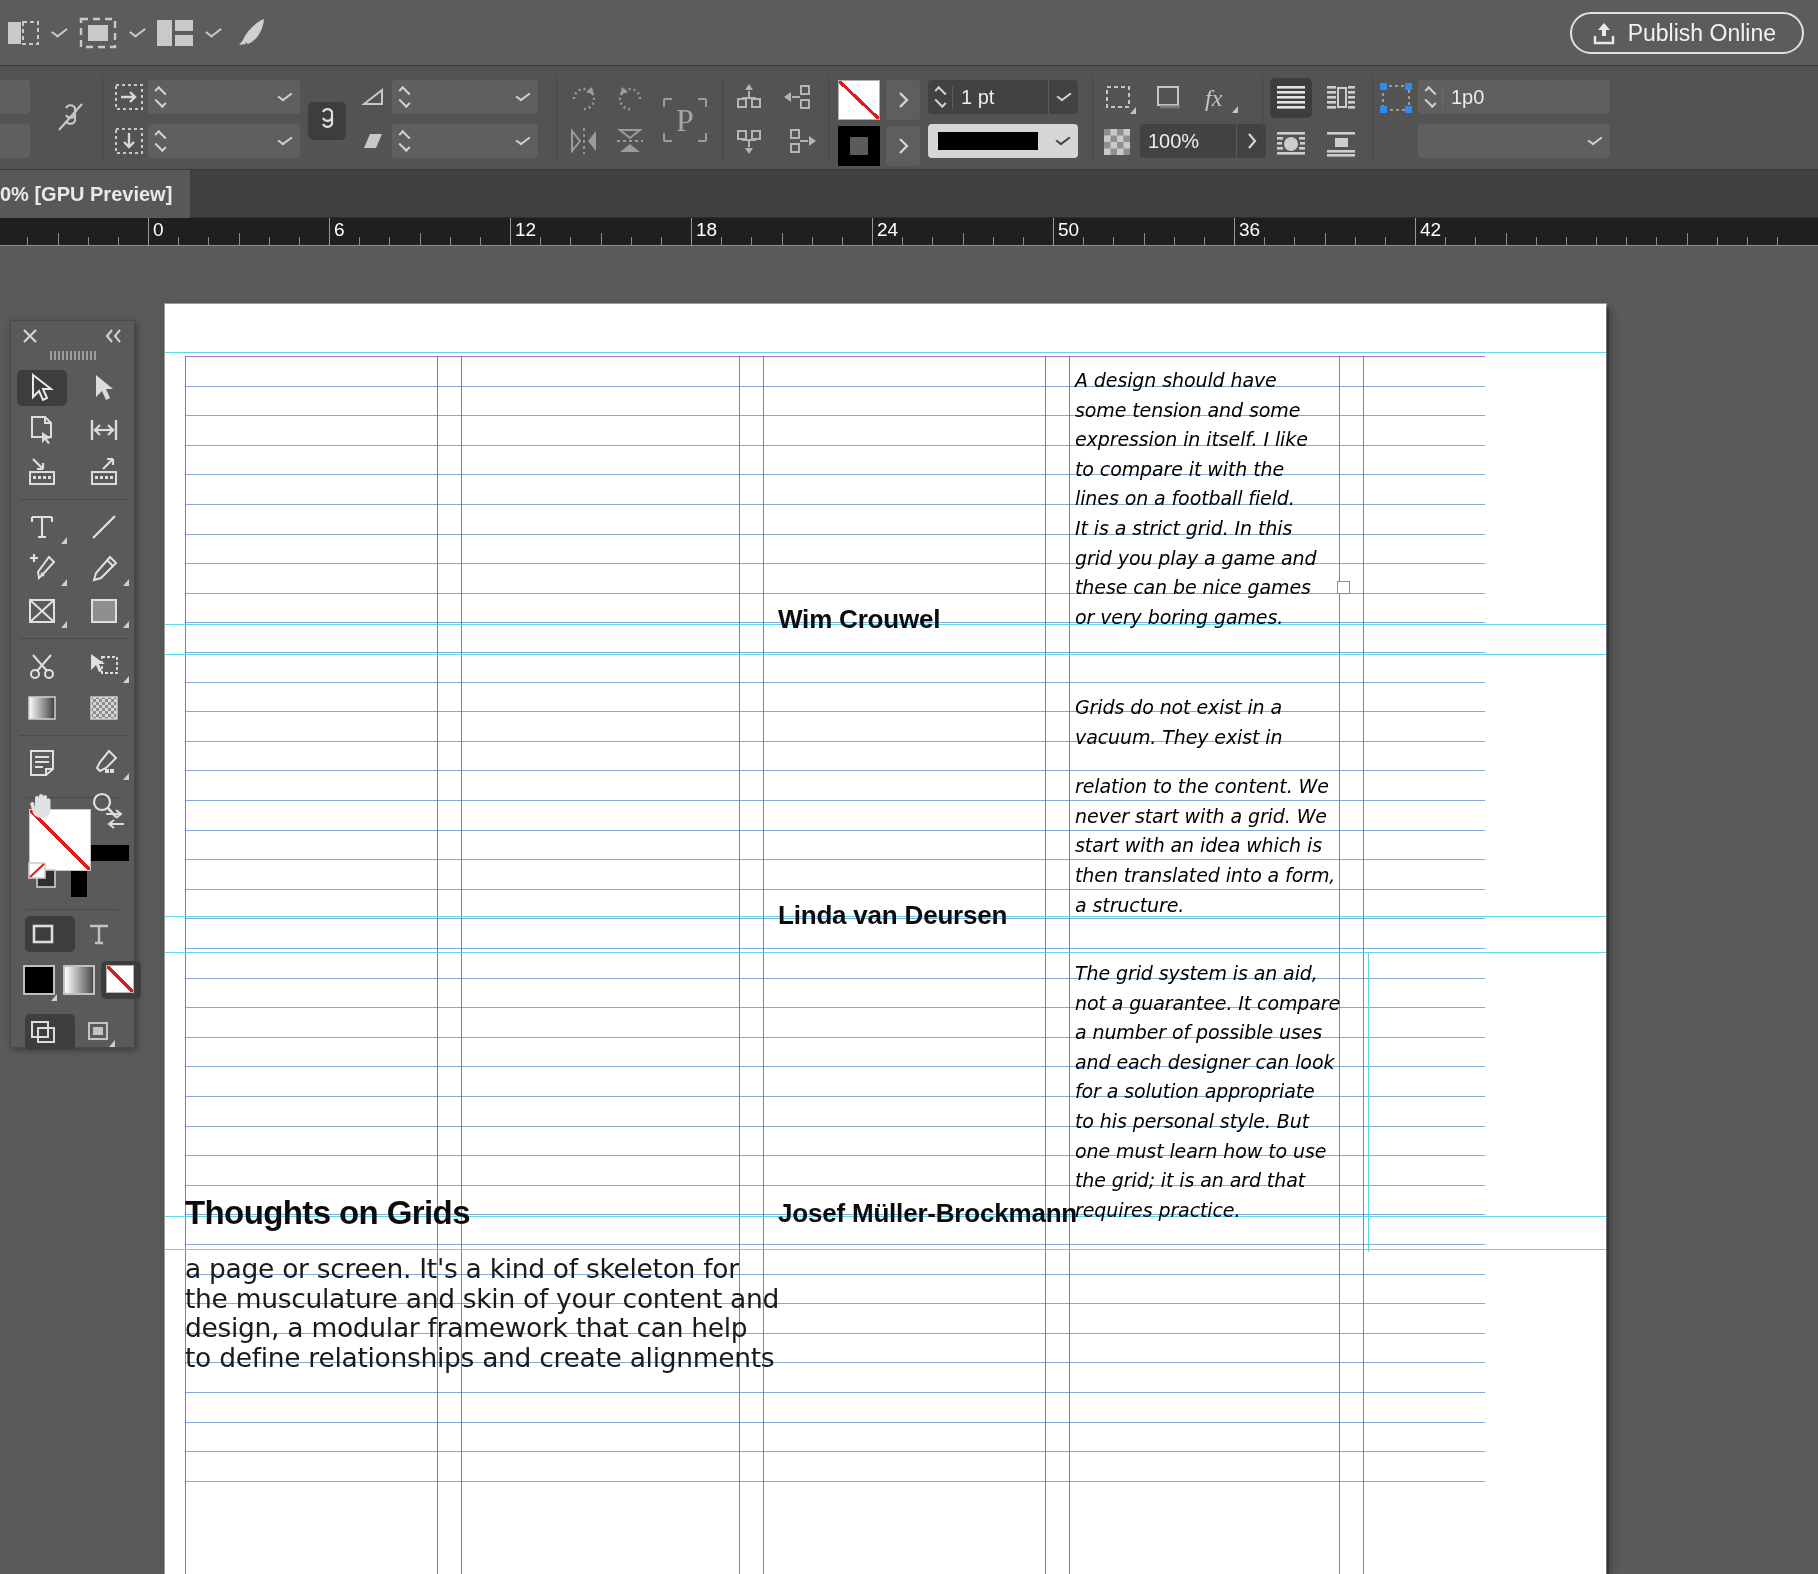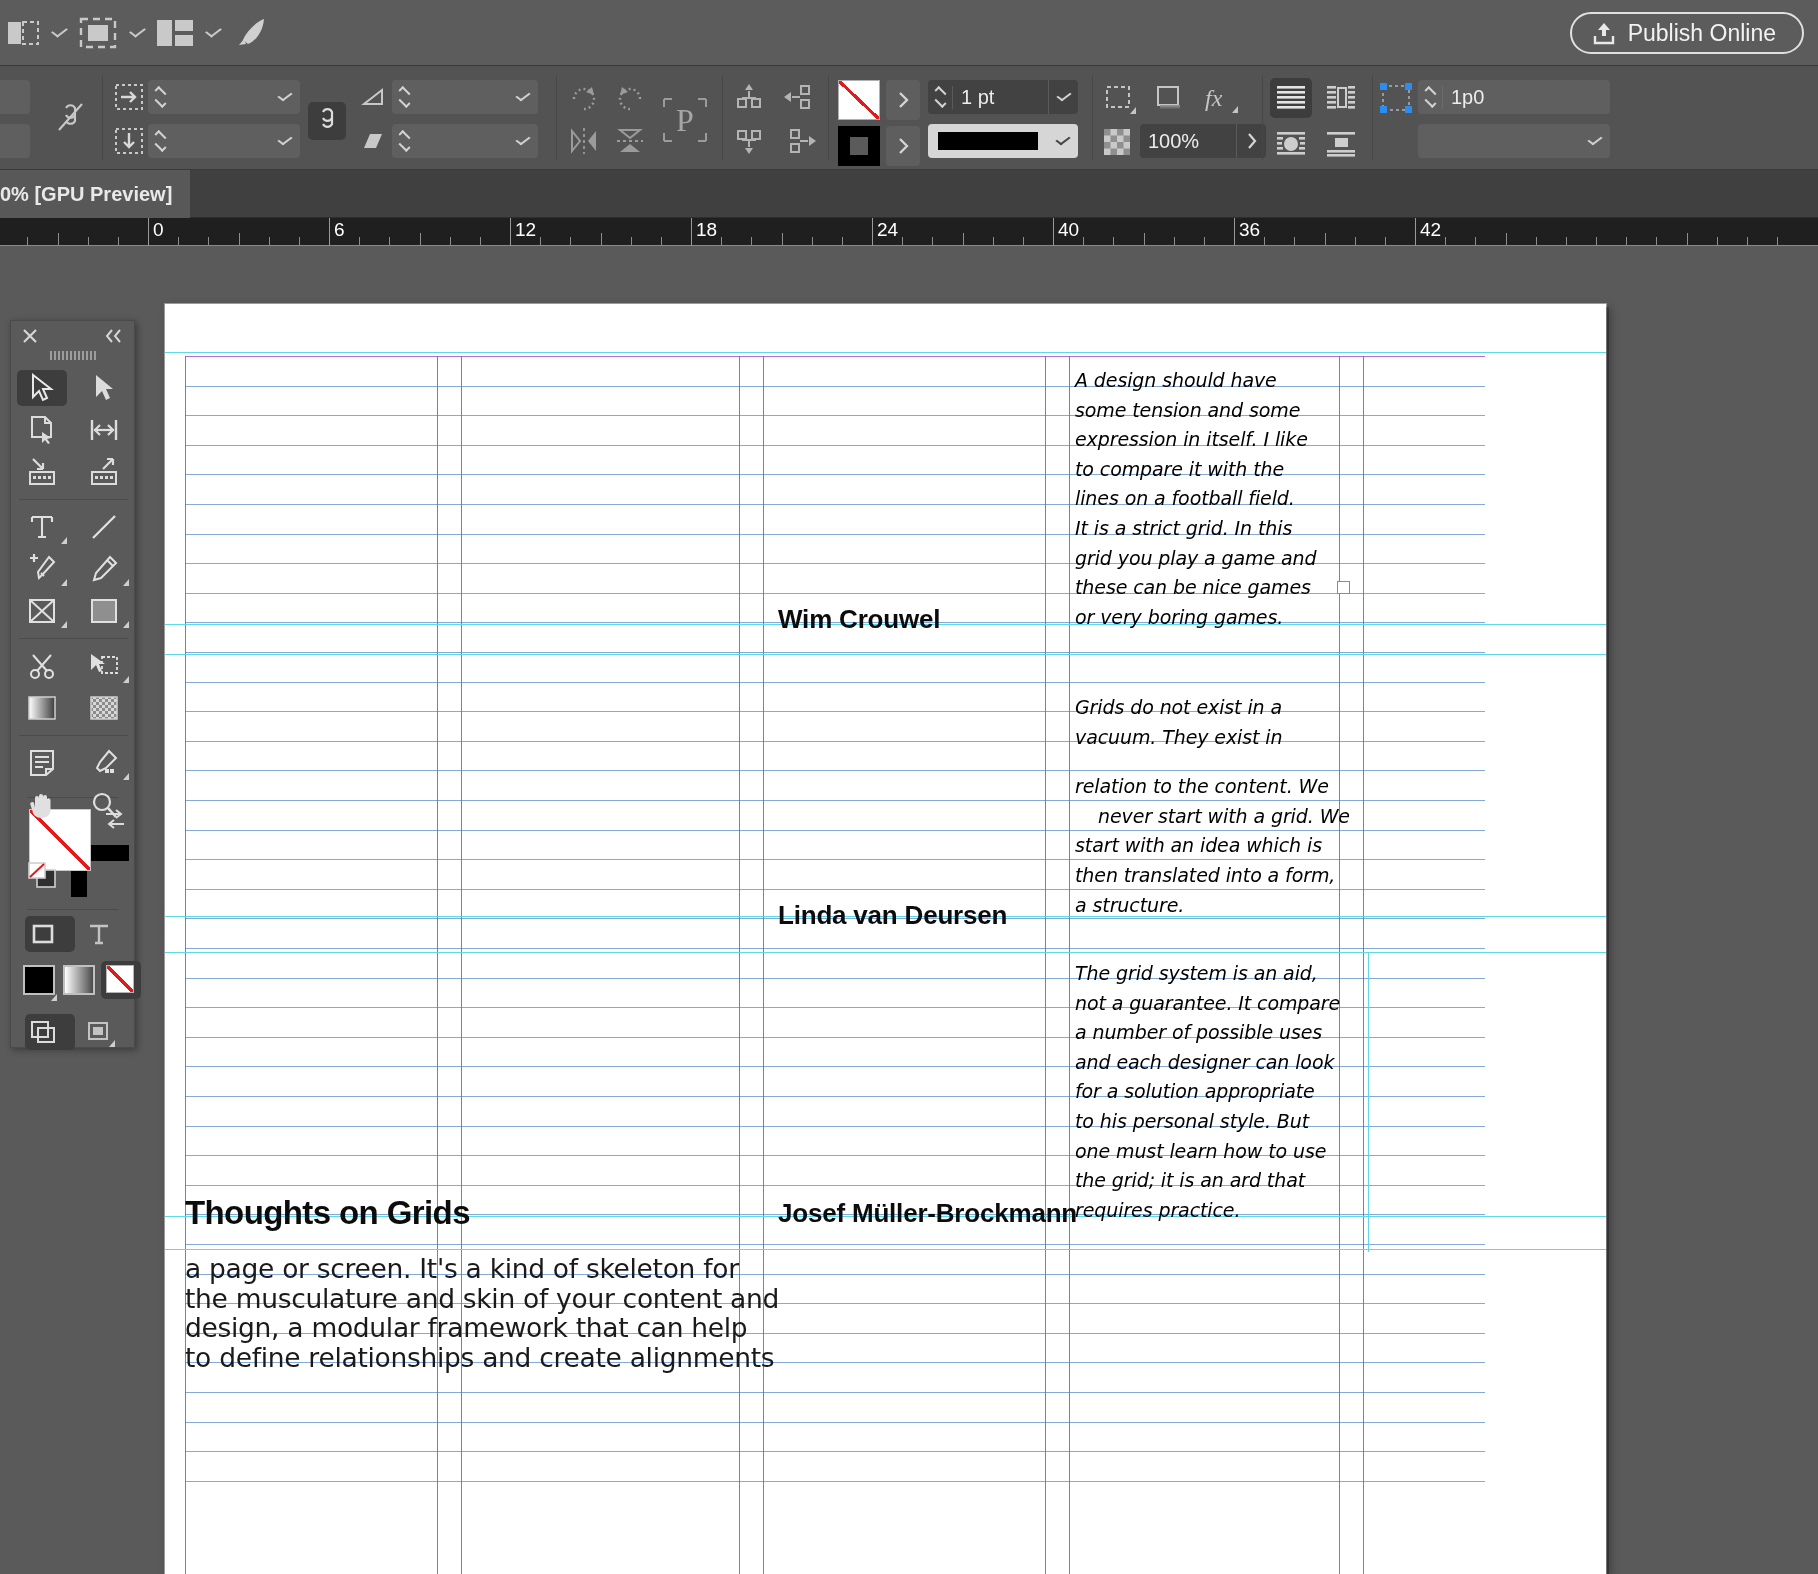--- a/index.html
+++ b/index.html
@@ -622,21 +622,21 @@
       <div class="rtick" style="left: 811.667px; height: 8px;"></div>
       <div class="rtick" style="left: 841.833px; height: 8px;"></div>
       <div class="rmajor" style="left: 872px;"></div>
       <div class="rnum" style="left: 877px;">24</div>
       <div class="rtick" style="left: 902.167px; height: 8px;"></div>
       <div class="rtick" style="left: 932.333px; height: 8px;"></div>
       <div class="rtick" style="left: 962.5px; height: 12px;"></div>
       <div class="rtick" style="left: 992.667px; height: 8px;"></div>
       <div class="rtick" style="left: 1022.83px; height: 8px;"></div>
       <div class="rmajor" style="left: 1053px;"></div>
-      <div class="rnum" style="left: 1058px;">40</div>
+      <div class="rnum" style="left: 1058px;">50</div>
       <div class="rtick" style="left: 1083.17px; height: 8px;"></div>
       <div class="rtick" style="left: 1113.33px; height: 8px;"></div>
       <div class="rtick" style="left: 1143.5px; height: 12px;"></div>
       <div class="rtick" style="left: 1173.67px; height: 8px;"></div>
       <div class="rtick" style="left: 1203.83px; height: 8px;"></div>
       <div class="rmajor" style="left: 1234px;"></div>
       <div class="rnum" style="left: 1239px;">36</div>
       <div class="rtick" style="left: 1264.17px; height: 8px;"></div>
       <div class="rtick" style="left: 1294.33px; height: 8px;"></div>
       <div class="rtick" style="left: 1324.5px; height: 12px;"></div>
@@ -744,21 +744,21 @@
           <div style="white-space: nowrap;">these can be nice games</div>
           <div style="white-space: nowrap;">or very boring games.</div>
         </div>
       <div class="attrib" style="left:613px;top:300px;">Wim Crouwel</div>
       <div class="frame-handle" style="left:1172px;top:277px;"></div>
 
       <div class="quote" id="q1" style="left:910px;top:389px;width:282px;">
           <div style="white-space: nowrap;">Grids do not exist in a</div>
           <div style="white-space: nowrap;">vacuum. They exist in</div>
           <div style="white-space: nowrap; margin-top: 20px;">relation to the content. We</div>
-          <div style="white-space: nowrap; margin-left: 23px;">never start with a grid. We</div>
+          <div style="white-space: nowrap;">never start with a grid. We</div>
           <div style="white-space: nowrap;">start with an idea which is</div>
           <div style="white-space: nowrap;">then translated into a form,</div>
           <div style="white-space: nowrap;">a structure.</div>
         </div>
       <div class="attrib" style="left:613px;top:596px;">Linda van Deursen</div>
 
       <div class="quote" id="q2" style="left:910px;top:655px;width:282px;">
           <div style="white-space: nowrap;">The grid system is an aid,</div>
           <div style="white-space: nowrap;">not a guarantee. It compare</div>
           <div style="white-space: nowrap;">a number of possible uses</div>

